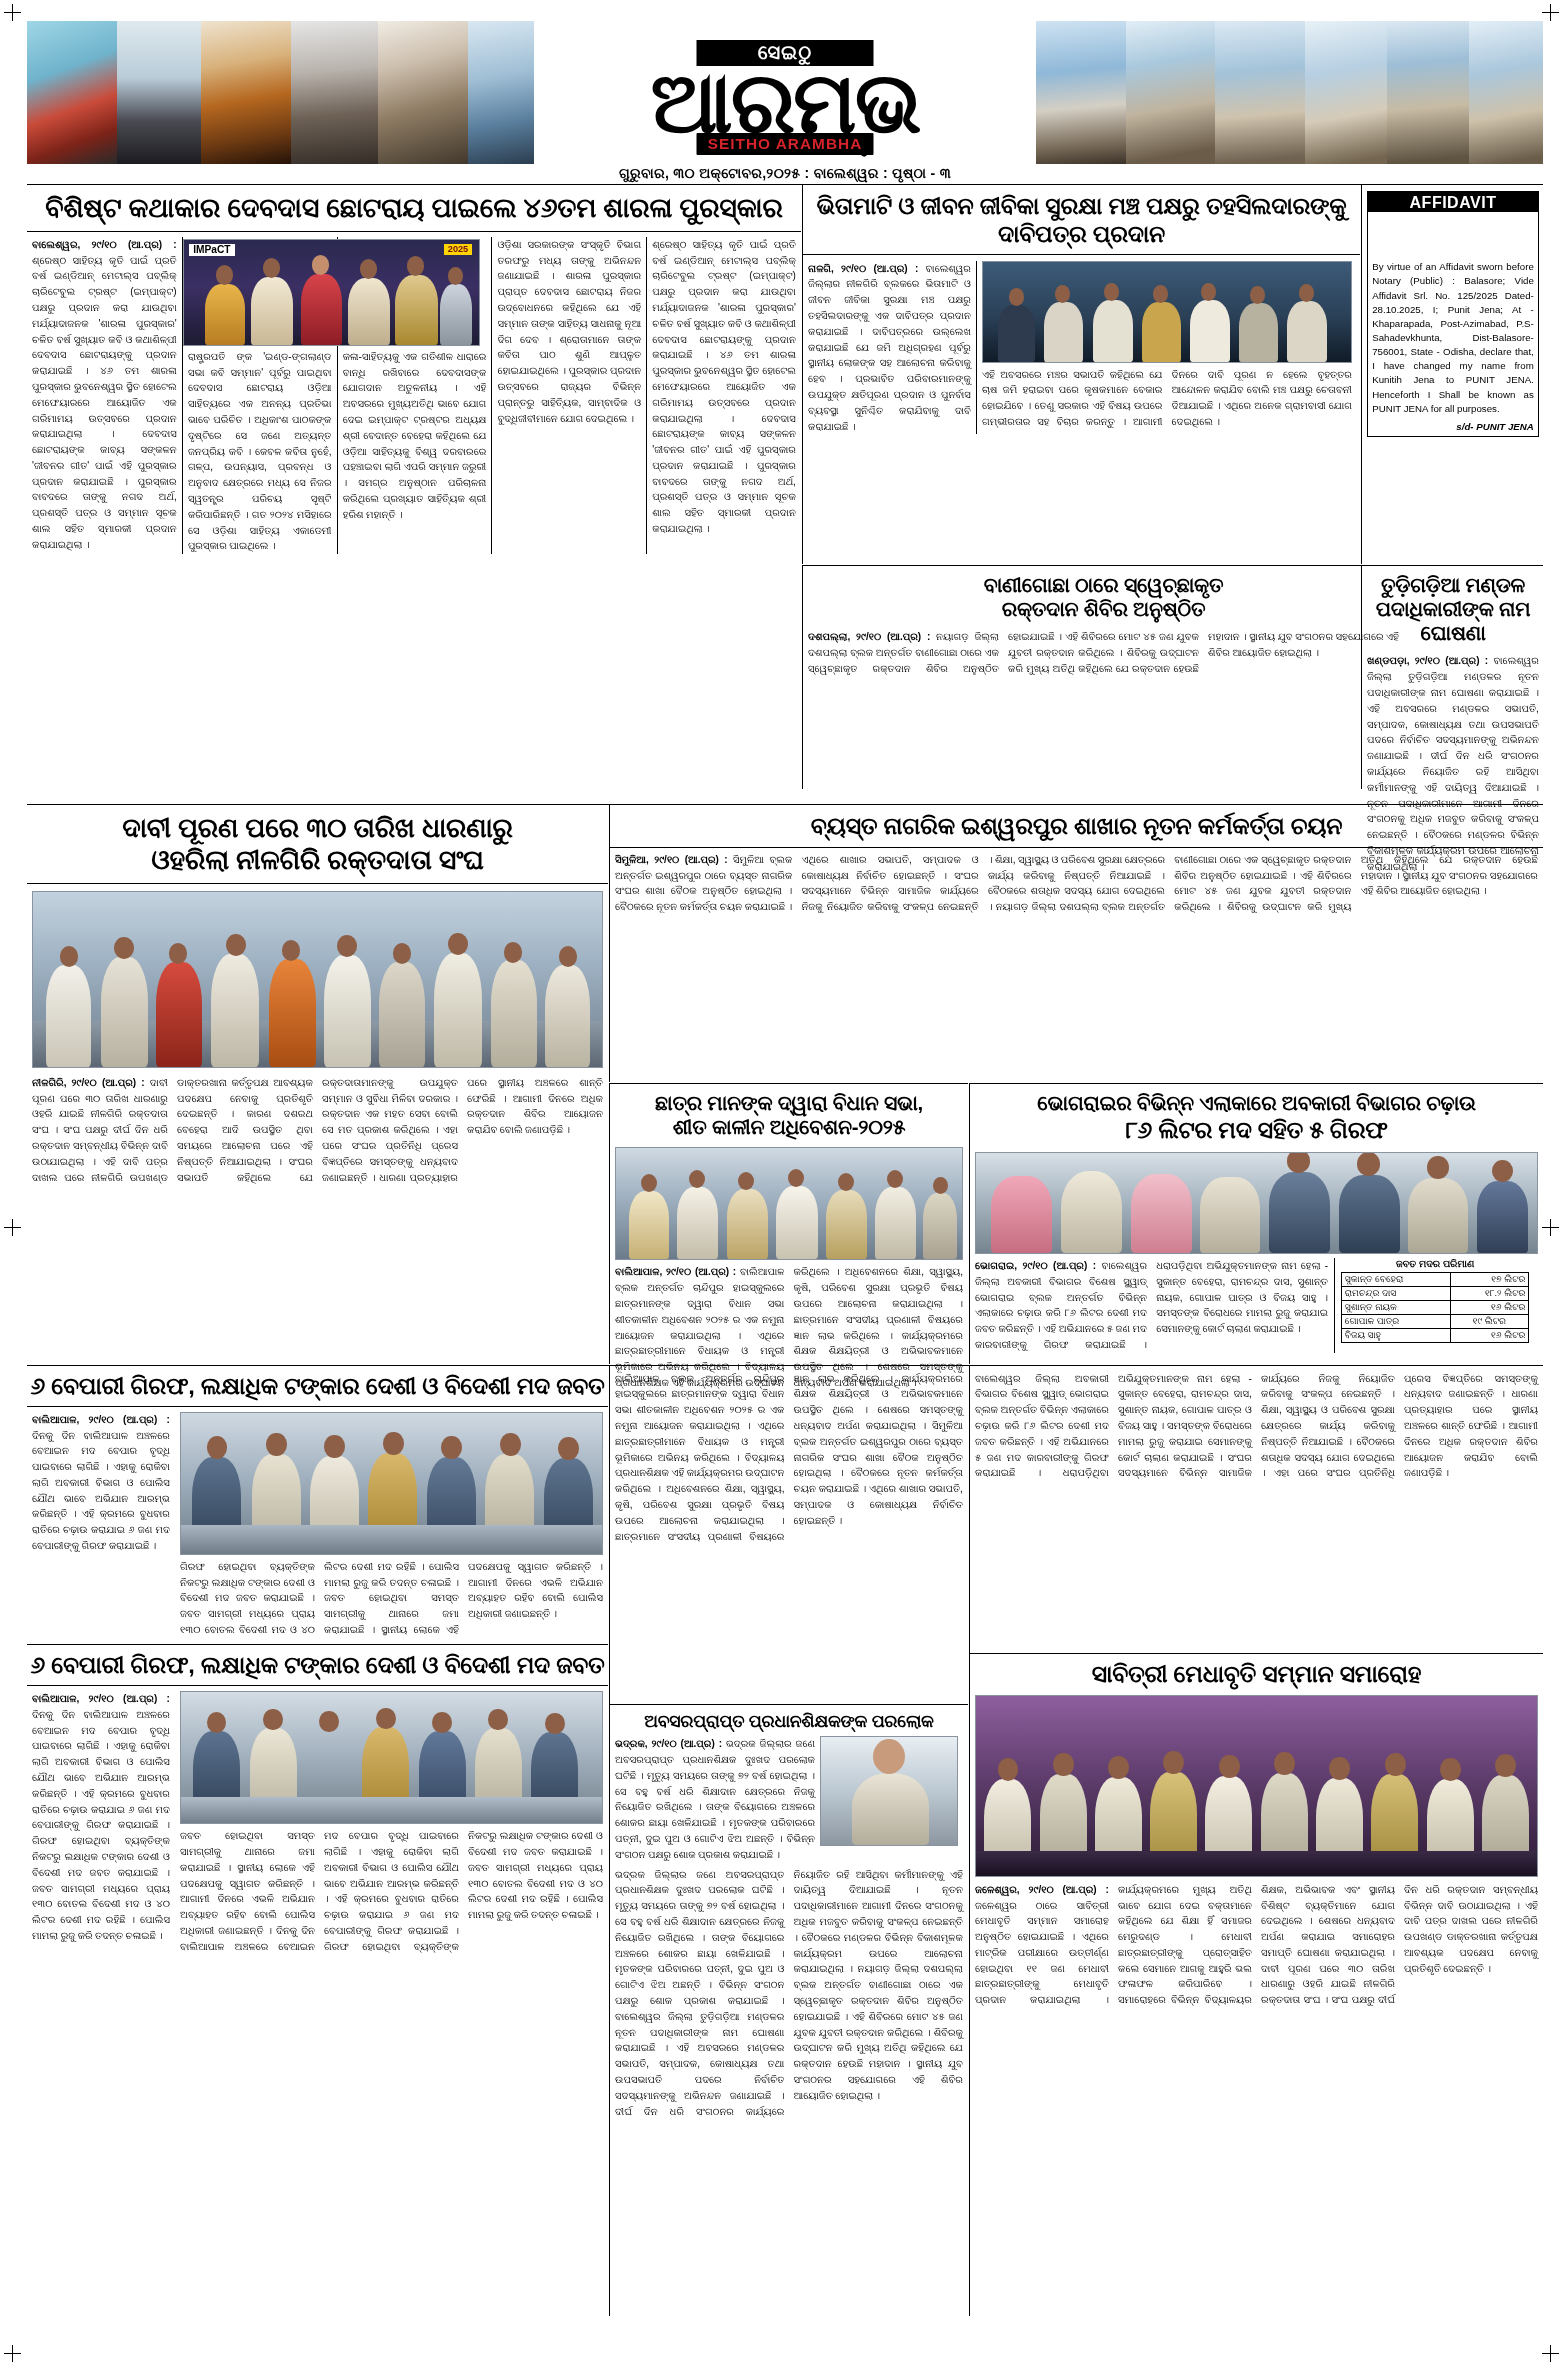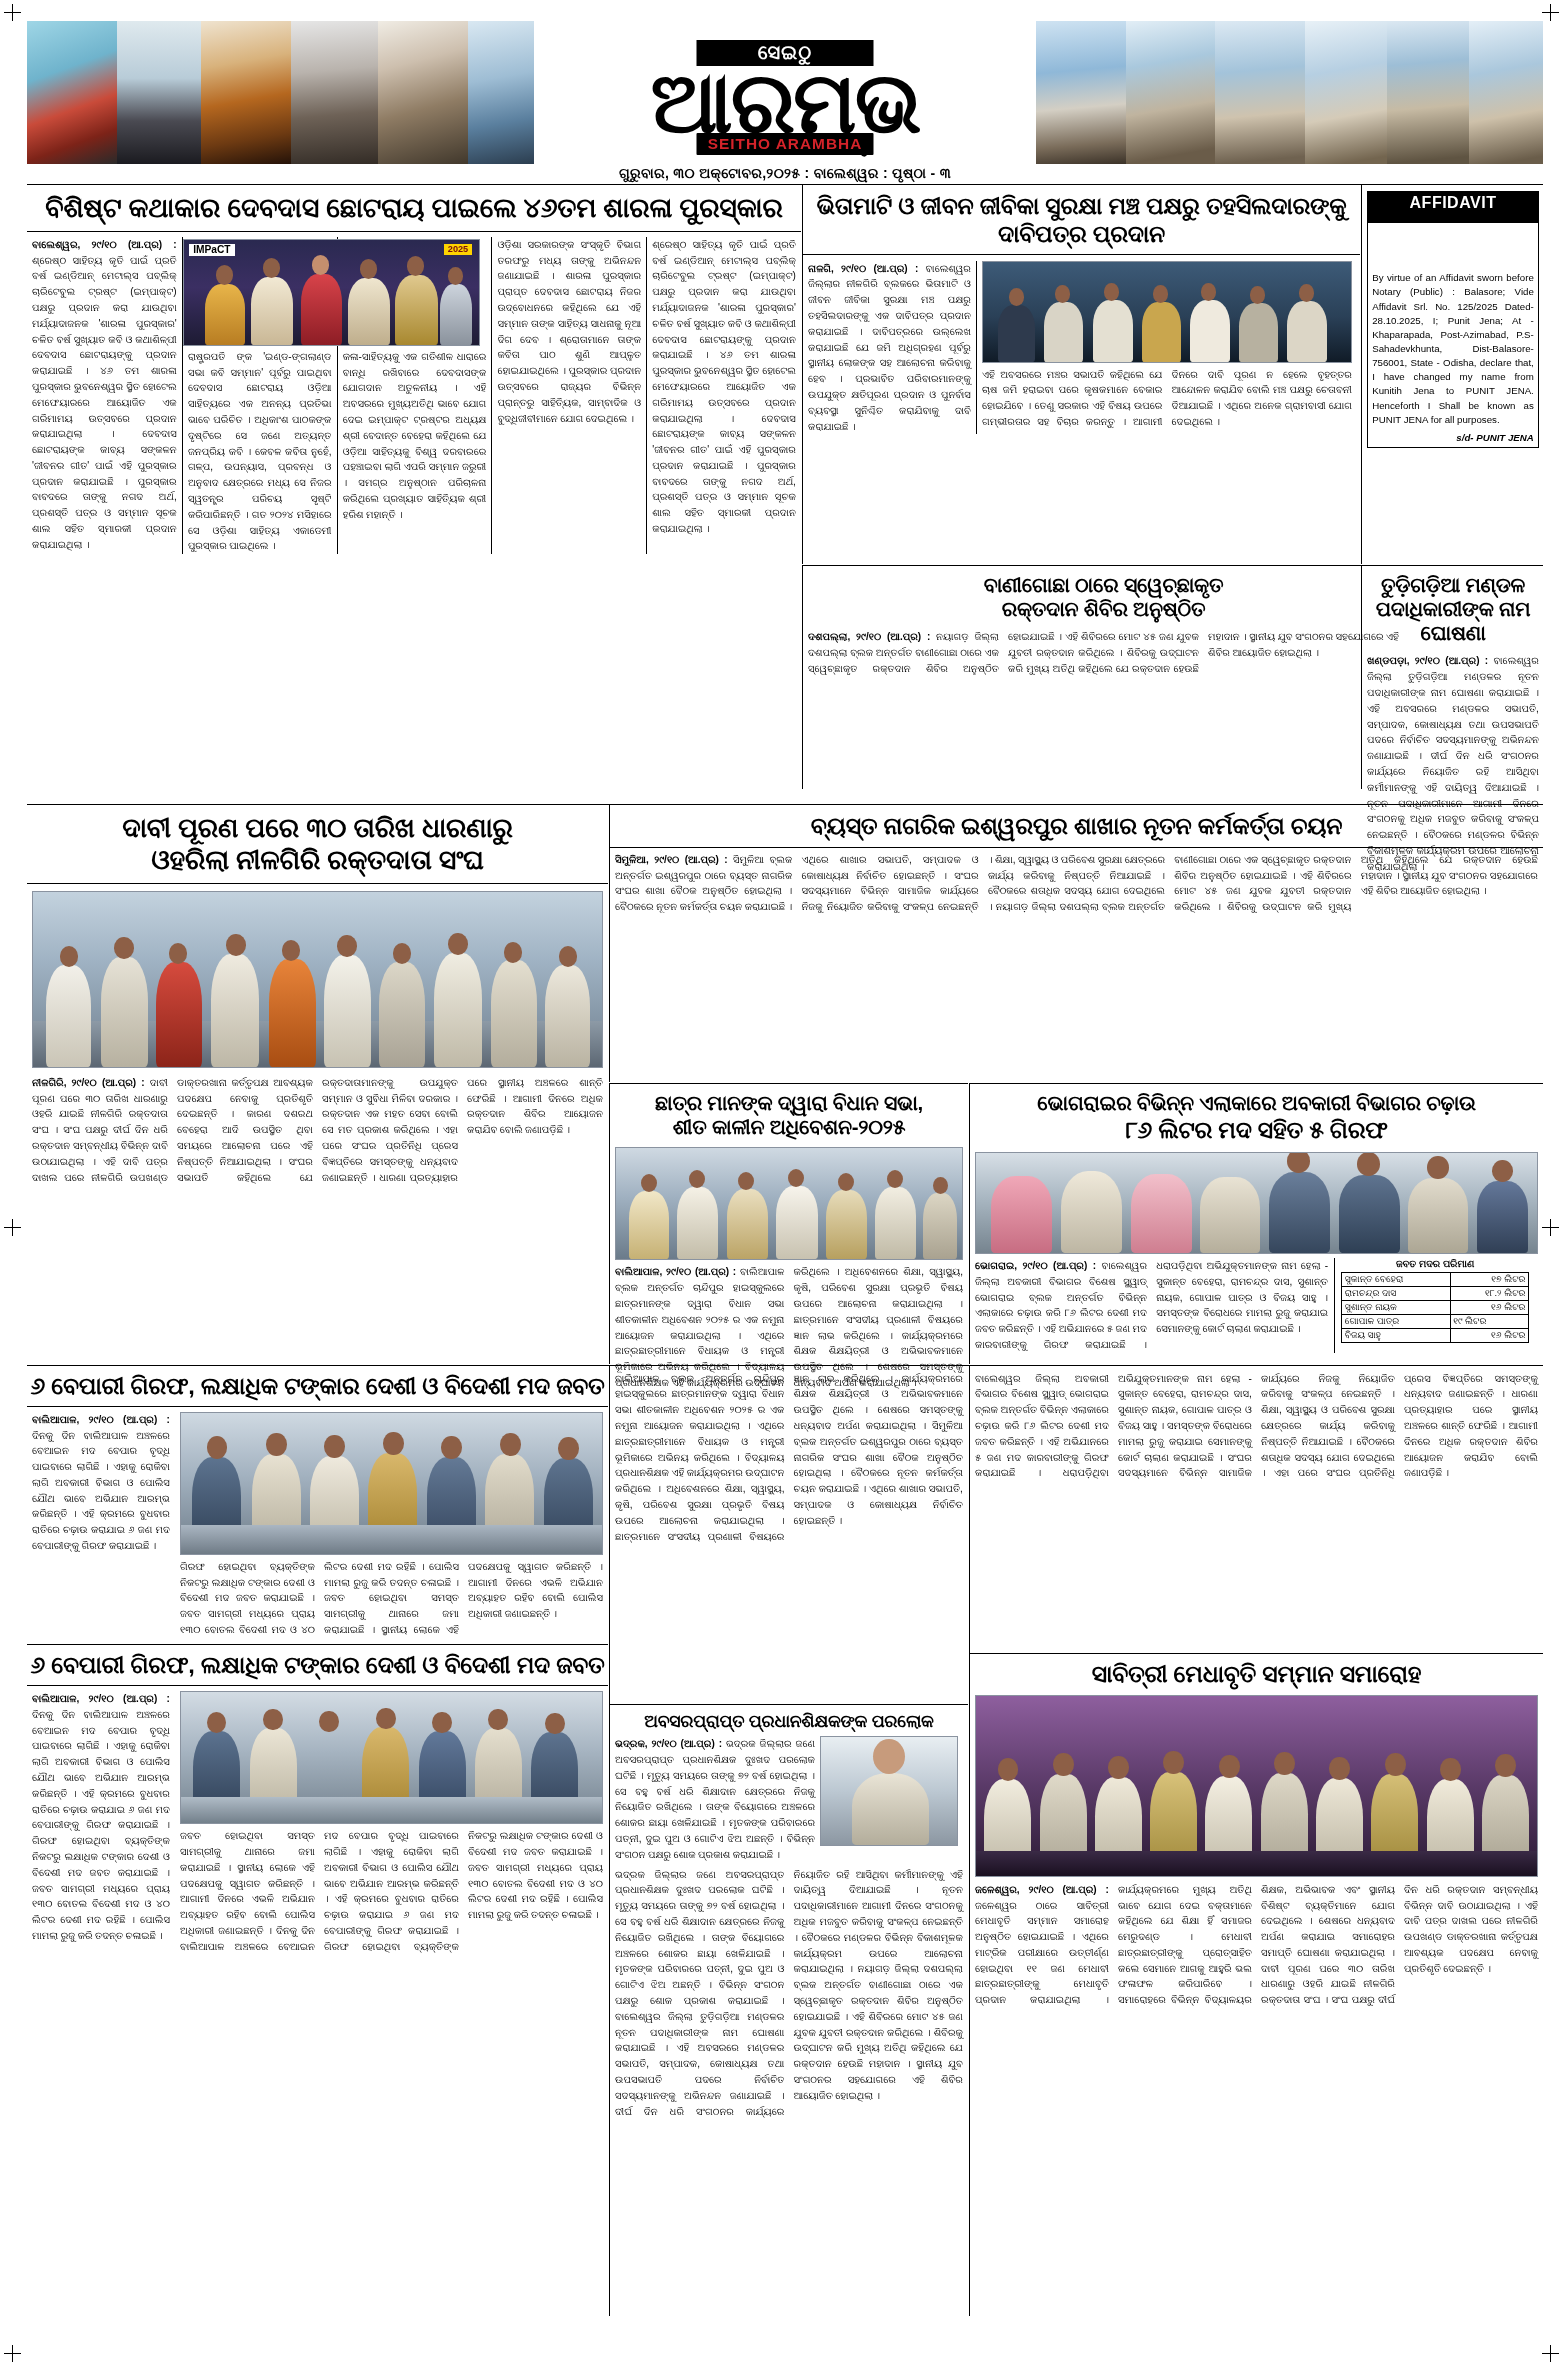--- a/index.html
+++ b/index.html
@@ -165,21 +165,21 @@
   
   #affidavit {
     border:1px solid #000;
     background:#fff;
   }
   #aff-title {
     background:#000; color:#fff;
     text-align:center;
     font-size:16px; font-weight:bold;
     letter-spacing:0.5px;
-    padding:2px 0 11px 0;
+    padding:2px 0 0 0;
   }
   #aff-body {
     font-size:9.7px;
     line-height:1.46;
     text-align:justify;
     padding:3.6px 4.1px 2px 4.1px;
     color:#000;
     margin-top:45px;
   }
   #aff-sign {
@@ -472,21 +472,21 @@
                   <tr>
                     <td style="border: 0.5px solid rgb(0, 0, 0); padding: 1px 2.6px; text-align: left;">ରାମଚନ୍ଦ୍ର ଦାସ</td>
                     <td style="border: 0.5px solid rgb(0, 0, 0); padding: 1px 2.6px; text-align: right;">୧୮.୨ ଲିଟର</td>
                   </tr>
                   <tr>
                     <td style="border: 0.5px solid rgb(0, 0, 0); padding: 1px 2.6px; text-align: left;">ସୁଶାନ୍ତ ନାୟକ</td>
                     <td style="border: 0.5px solid rgb(0, 0, 0); padding: 1px 2.6px; text-align: right;">୧୬ ଲିଟର</td>
                   </tr>
                   <tr>
                     <td style="border: 0.5px solid rgb(0, 0, 0); padding: 1px 2.6px; text-align: left;">ଗୋପାଳ ପାତ୍ର</td>
-                    <td style="border: 0.5px solid rgb(0, 0, 0); padding: 1px 2.6px; text-align: left;">୧୯ ଲିଟର</td>
+                    <td style="border: 0.5px solid rgb(0, 0, 0); padding: 1px 2.6px; text-align: center;">୧୯ ଲିଟର</td>
                   </tr>
                   <tr>
                     <td style="border: 0.5px solid rgb(0, 0, 0); padding: 1px 2.6px; text-align: left;">ବିଜୟ ସାହୁ</td>
                     <td style="border: 0.5px solid rgb(0, 0, 0); padding: 1px 2.6px; text-align: right;">୧୬ ଲିଟର</td>
                   </tr>
                 </tbody>
             </table>
           </div>
         </div>
       </div>

